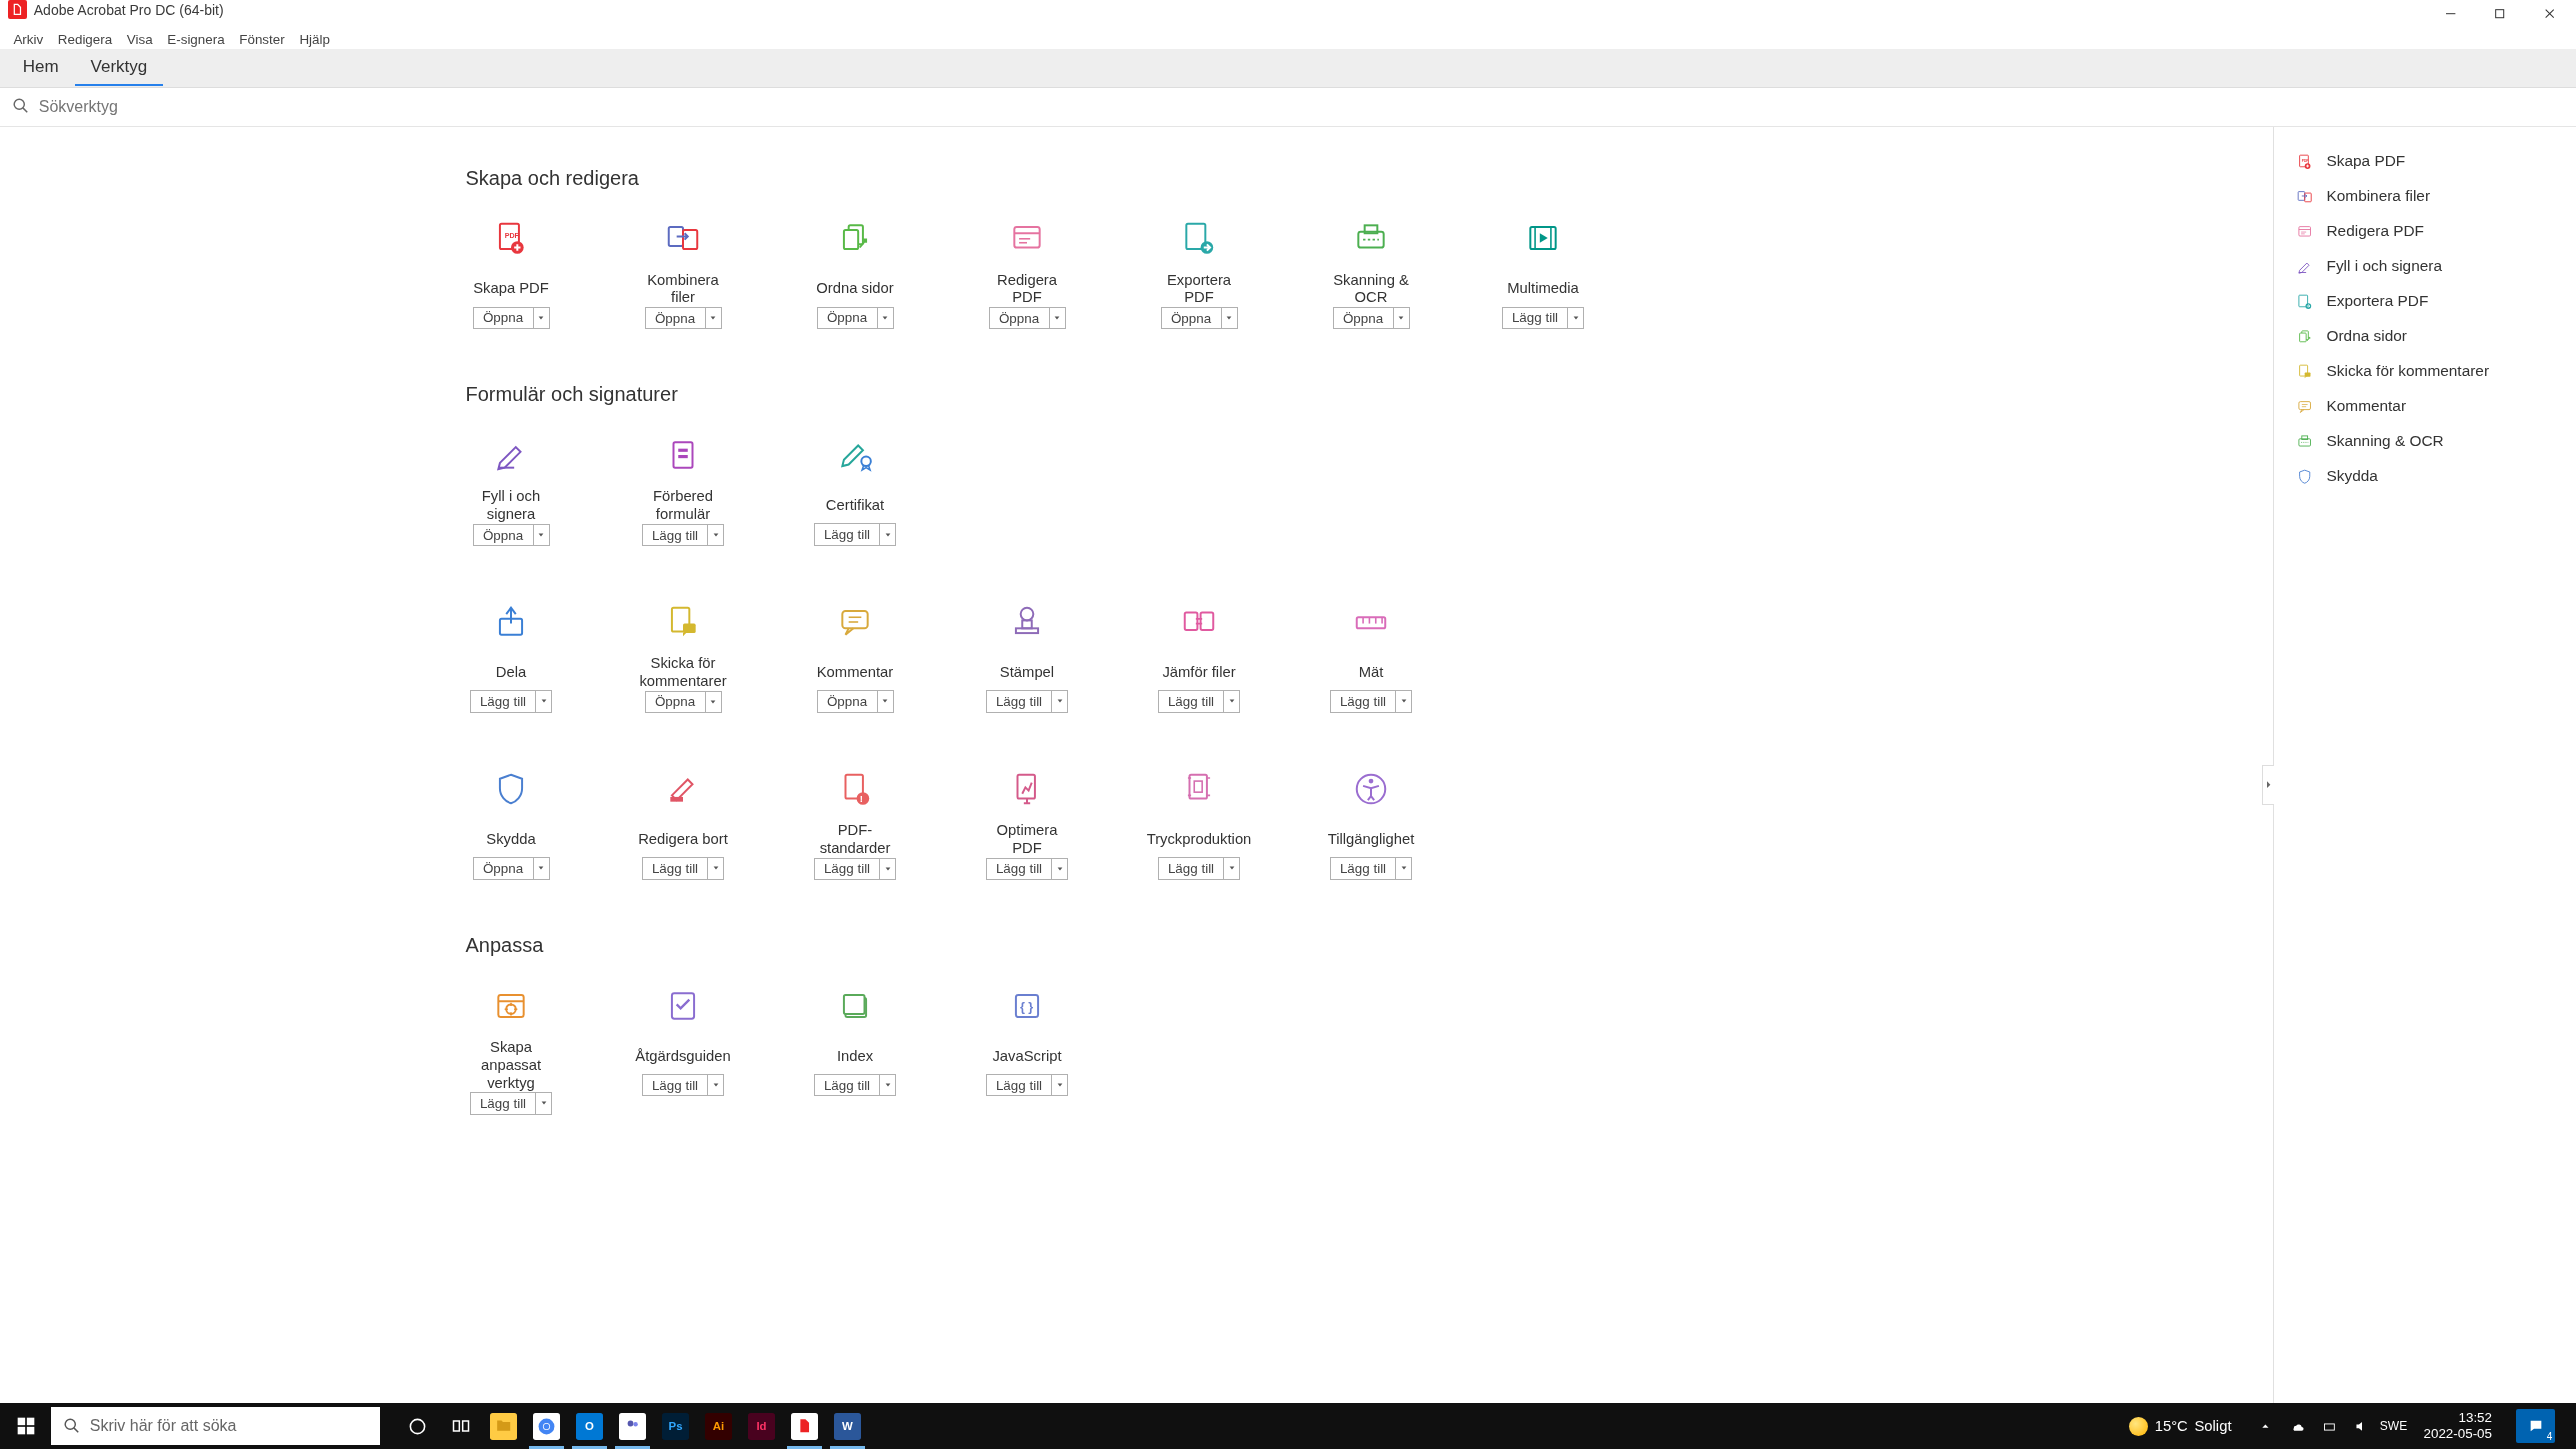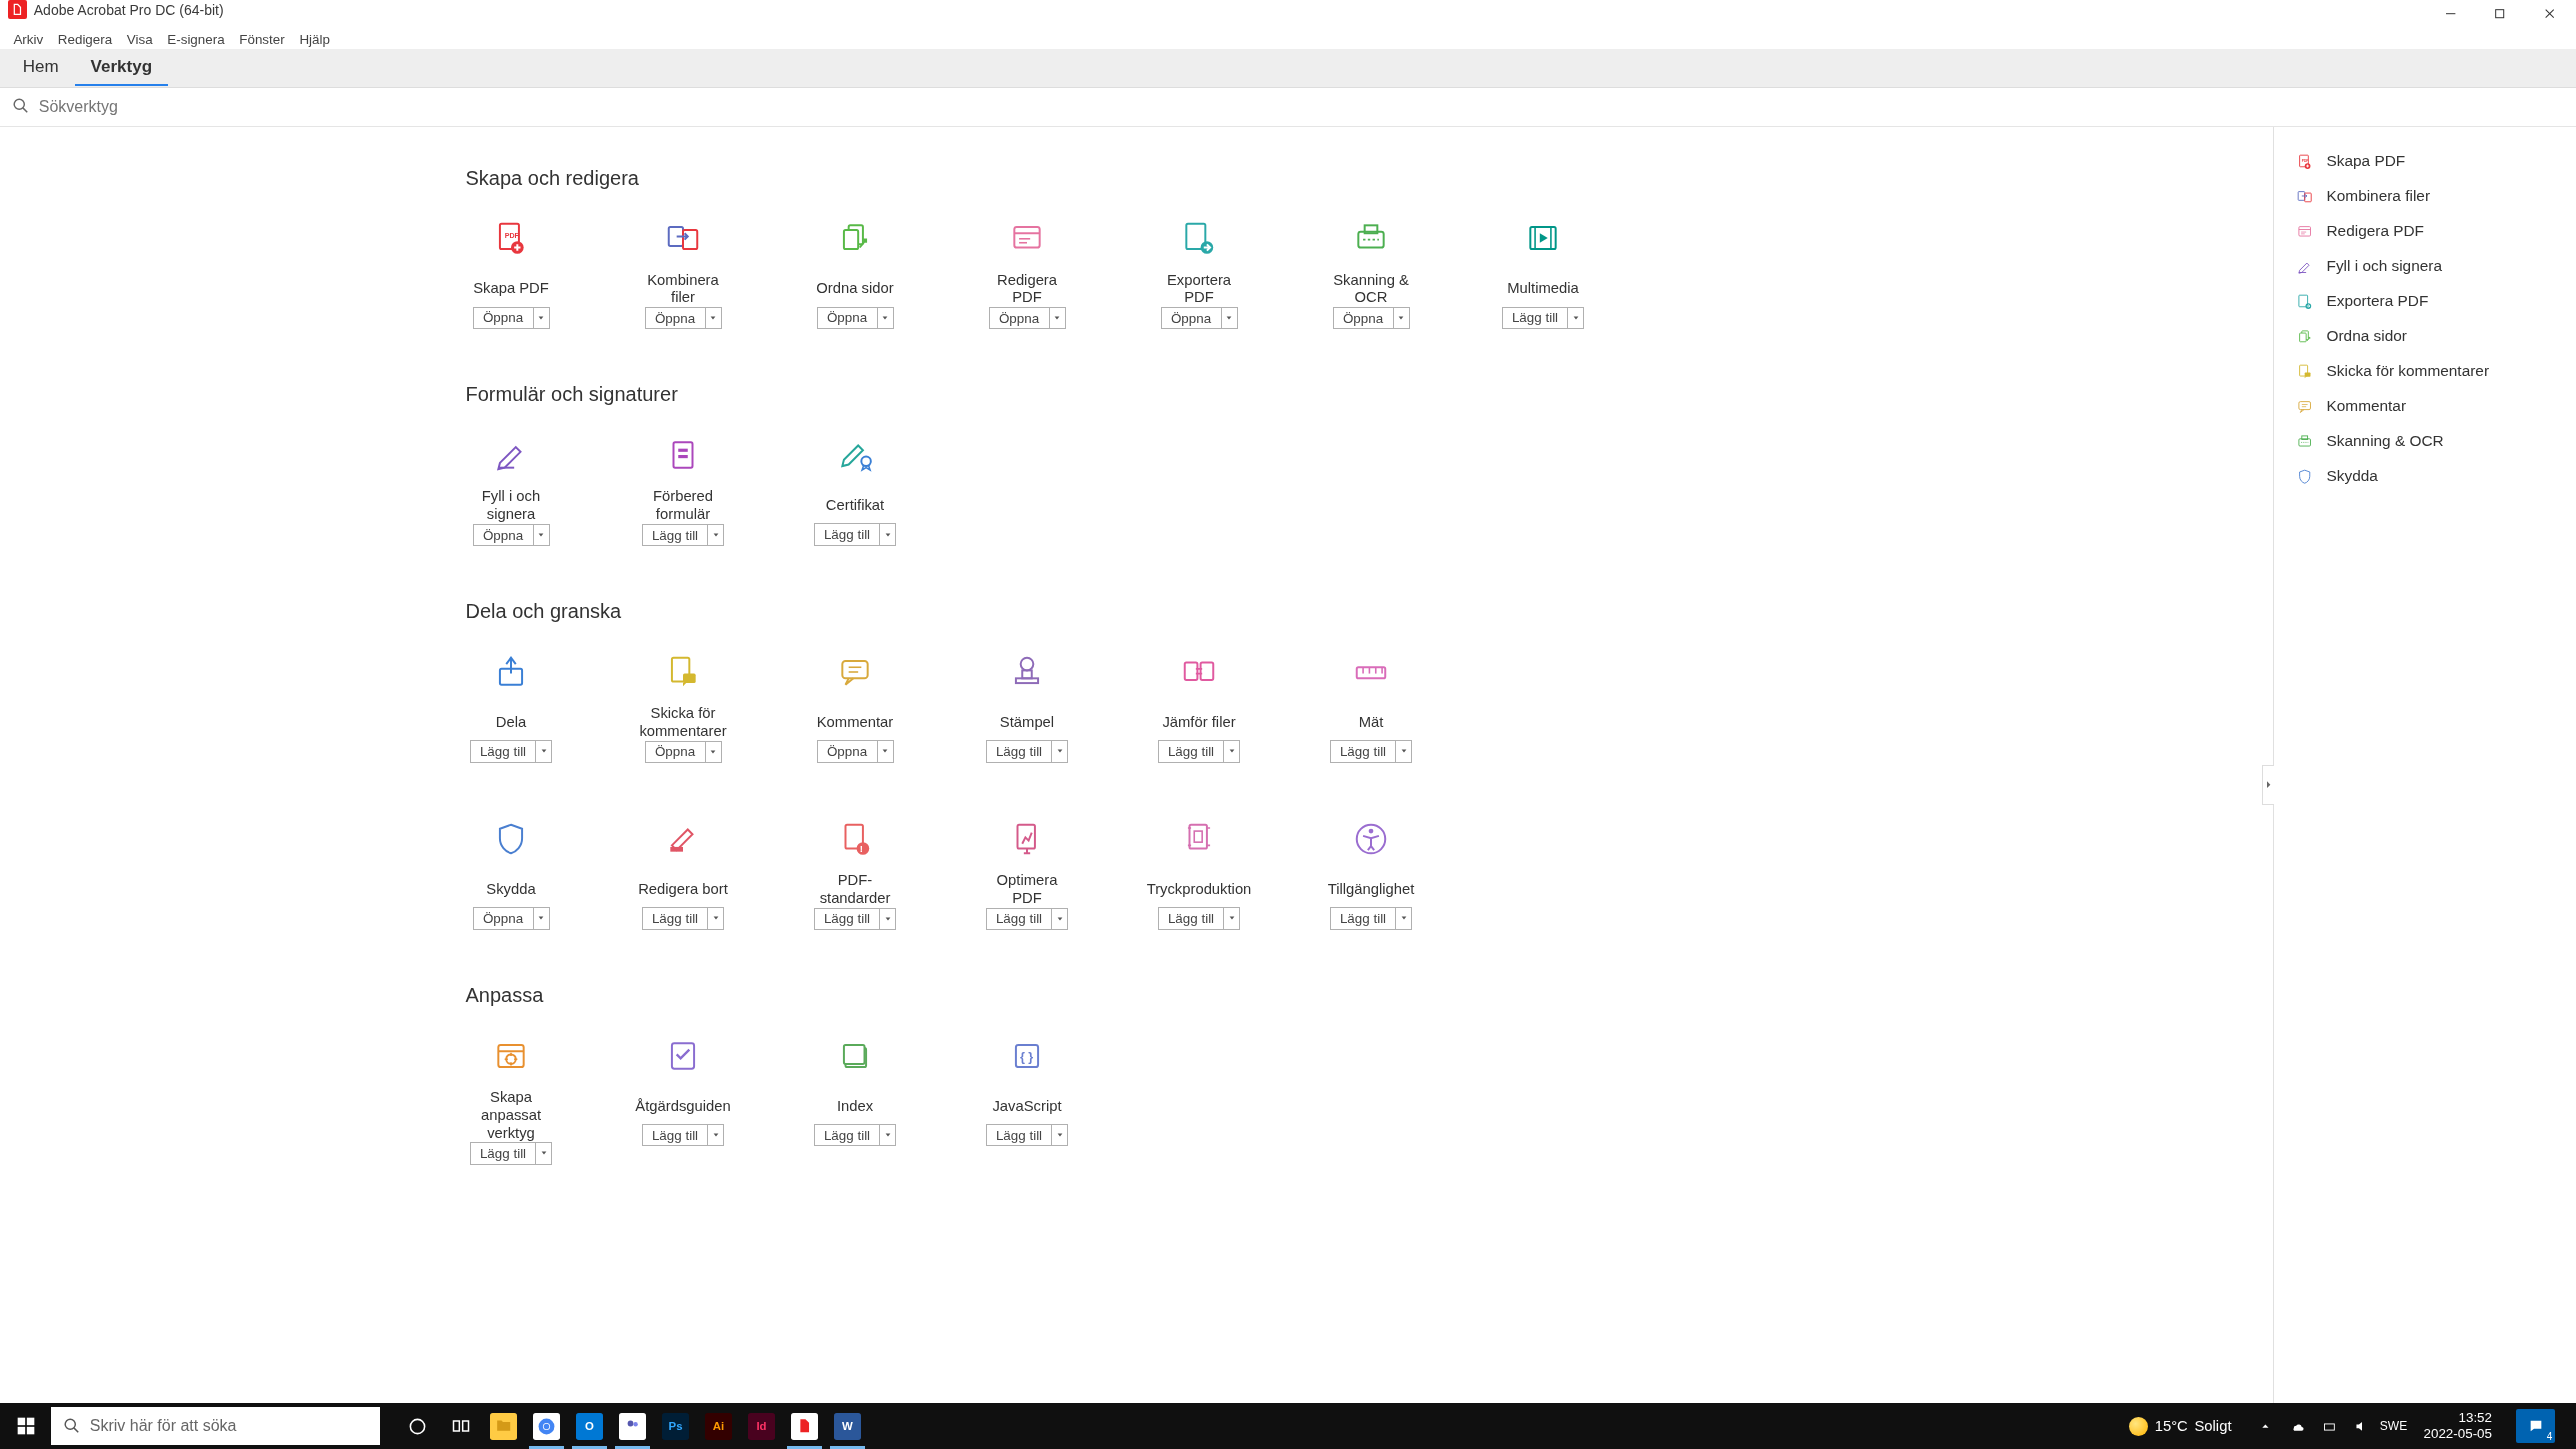--- a/index.html
+++ b/index.html
@@ -9,21 +9,21 @@
 .app-icon{width:19px;height:19px;background:#ed2224;border-radius:2px;display:flex;align-items:center;justify-content:center;margin-left:5.4px}
 .app-icon svg{width:14.8px;height:14.8px}
 .app-title{font-size:14px;color:#3a3a3a}
 .titlebar-right{display:flex;gap:1.3px}
 .win-btn{width:48px;height:27px;display:flex;align-items:center;justify-content:center;cursor:pointer}
 .win-btn svg{stroke:#333;stroke-width:1.5;fill:none}
 .menubar{height:19px;background:#fff;display:flex;align-items:center;padding-left:6.7px;gap:1.3px}
 .menu-item{font-size:13.4px;color:#444;padding:1.3px 6.7px;cursor:pointer}
 .tabbar{height:39px;background:#eeeeee;display:flex;align-items:center;padding-left:6.7px;border-bottom:1.3px solid #ddd}
 .tab{padding:8px 16px 6.7px;font-size:17px;color:#333;cursor:pointer;border-bottom:2.7px solid transparent}
-.tab.active{border-bottom:2.7px solid #2680eb;font-weight:700}
+.tab.active{border-bottom:2.7px solid #2680eb;font-weight:400}
 .searchbar{height:39px;display:flex;align-items:center;padding-left:12px;border-bottom:0.7px solid #e5e5e5}
 .search-icon svg{width:17.4px;height:17.4px;stroke:#666;fill:none;stroke-width:2}
 .search-input{border:none;outline:none;font-size:16px;color:#777;margin-left:9.4px;width:402px}
 .content-area{display:flex;height:calc(100% - 29.5px - 19px - 39px - 39px - 46px)}
 .main-panel{flex:1;overflow-y:scroll;padding:40px 0 54px 0;position:relative}
 .main-panel::-webkit-scrollbar{width:20px}
 .main-panel::-webkit-scrollbar-track{background:#f4f4f4}
 .main-panel::-webkit-scrollbar-thumb{background:#c4c4c4;border:5.4px solid #f4f4f4;border-radius:0}
 .main-panel::-webkit-scrollbar-button{height:19px;background:#f4f4f4}
 .section{margin:0 auto 54px auto;width:1342px}
@@ -306,21 +306,20 @@
               <button class="tool-btn-arrow">
                 <svg viewBox="0 0 10 10">
                   <path d="M2 3l3 4 3-4z"></path>
                 </svg>
               </button>
             </div>
           </div>
         </div>
       </div>
       <div class="section">
-        <div class="section-title">Dela och granska</div>
         <div class="tool-row">
           <div class="tool">
             <div class="tool-icon">
               <svg viewBox="0 0 48 48">
                 <rect x="10" y="20" width="28" height="20" rx="2" fill="none" stroke="#3a7fd5" stroke-width="2.5"></rect>
                 <path d="M24 6v20M18 14l6-8 6 8" fill="none" stroke="#3a7fd5" stroke-width="2.5"></path>
               </svg>
             </div>
             <div class="tool-label">Dela</div>
             <div class="tool-btn">

